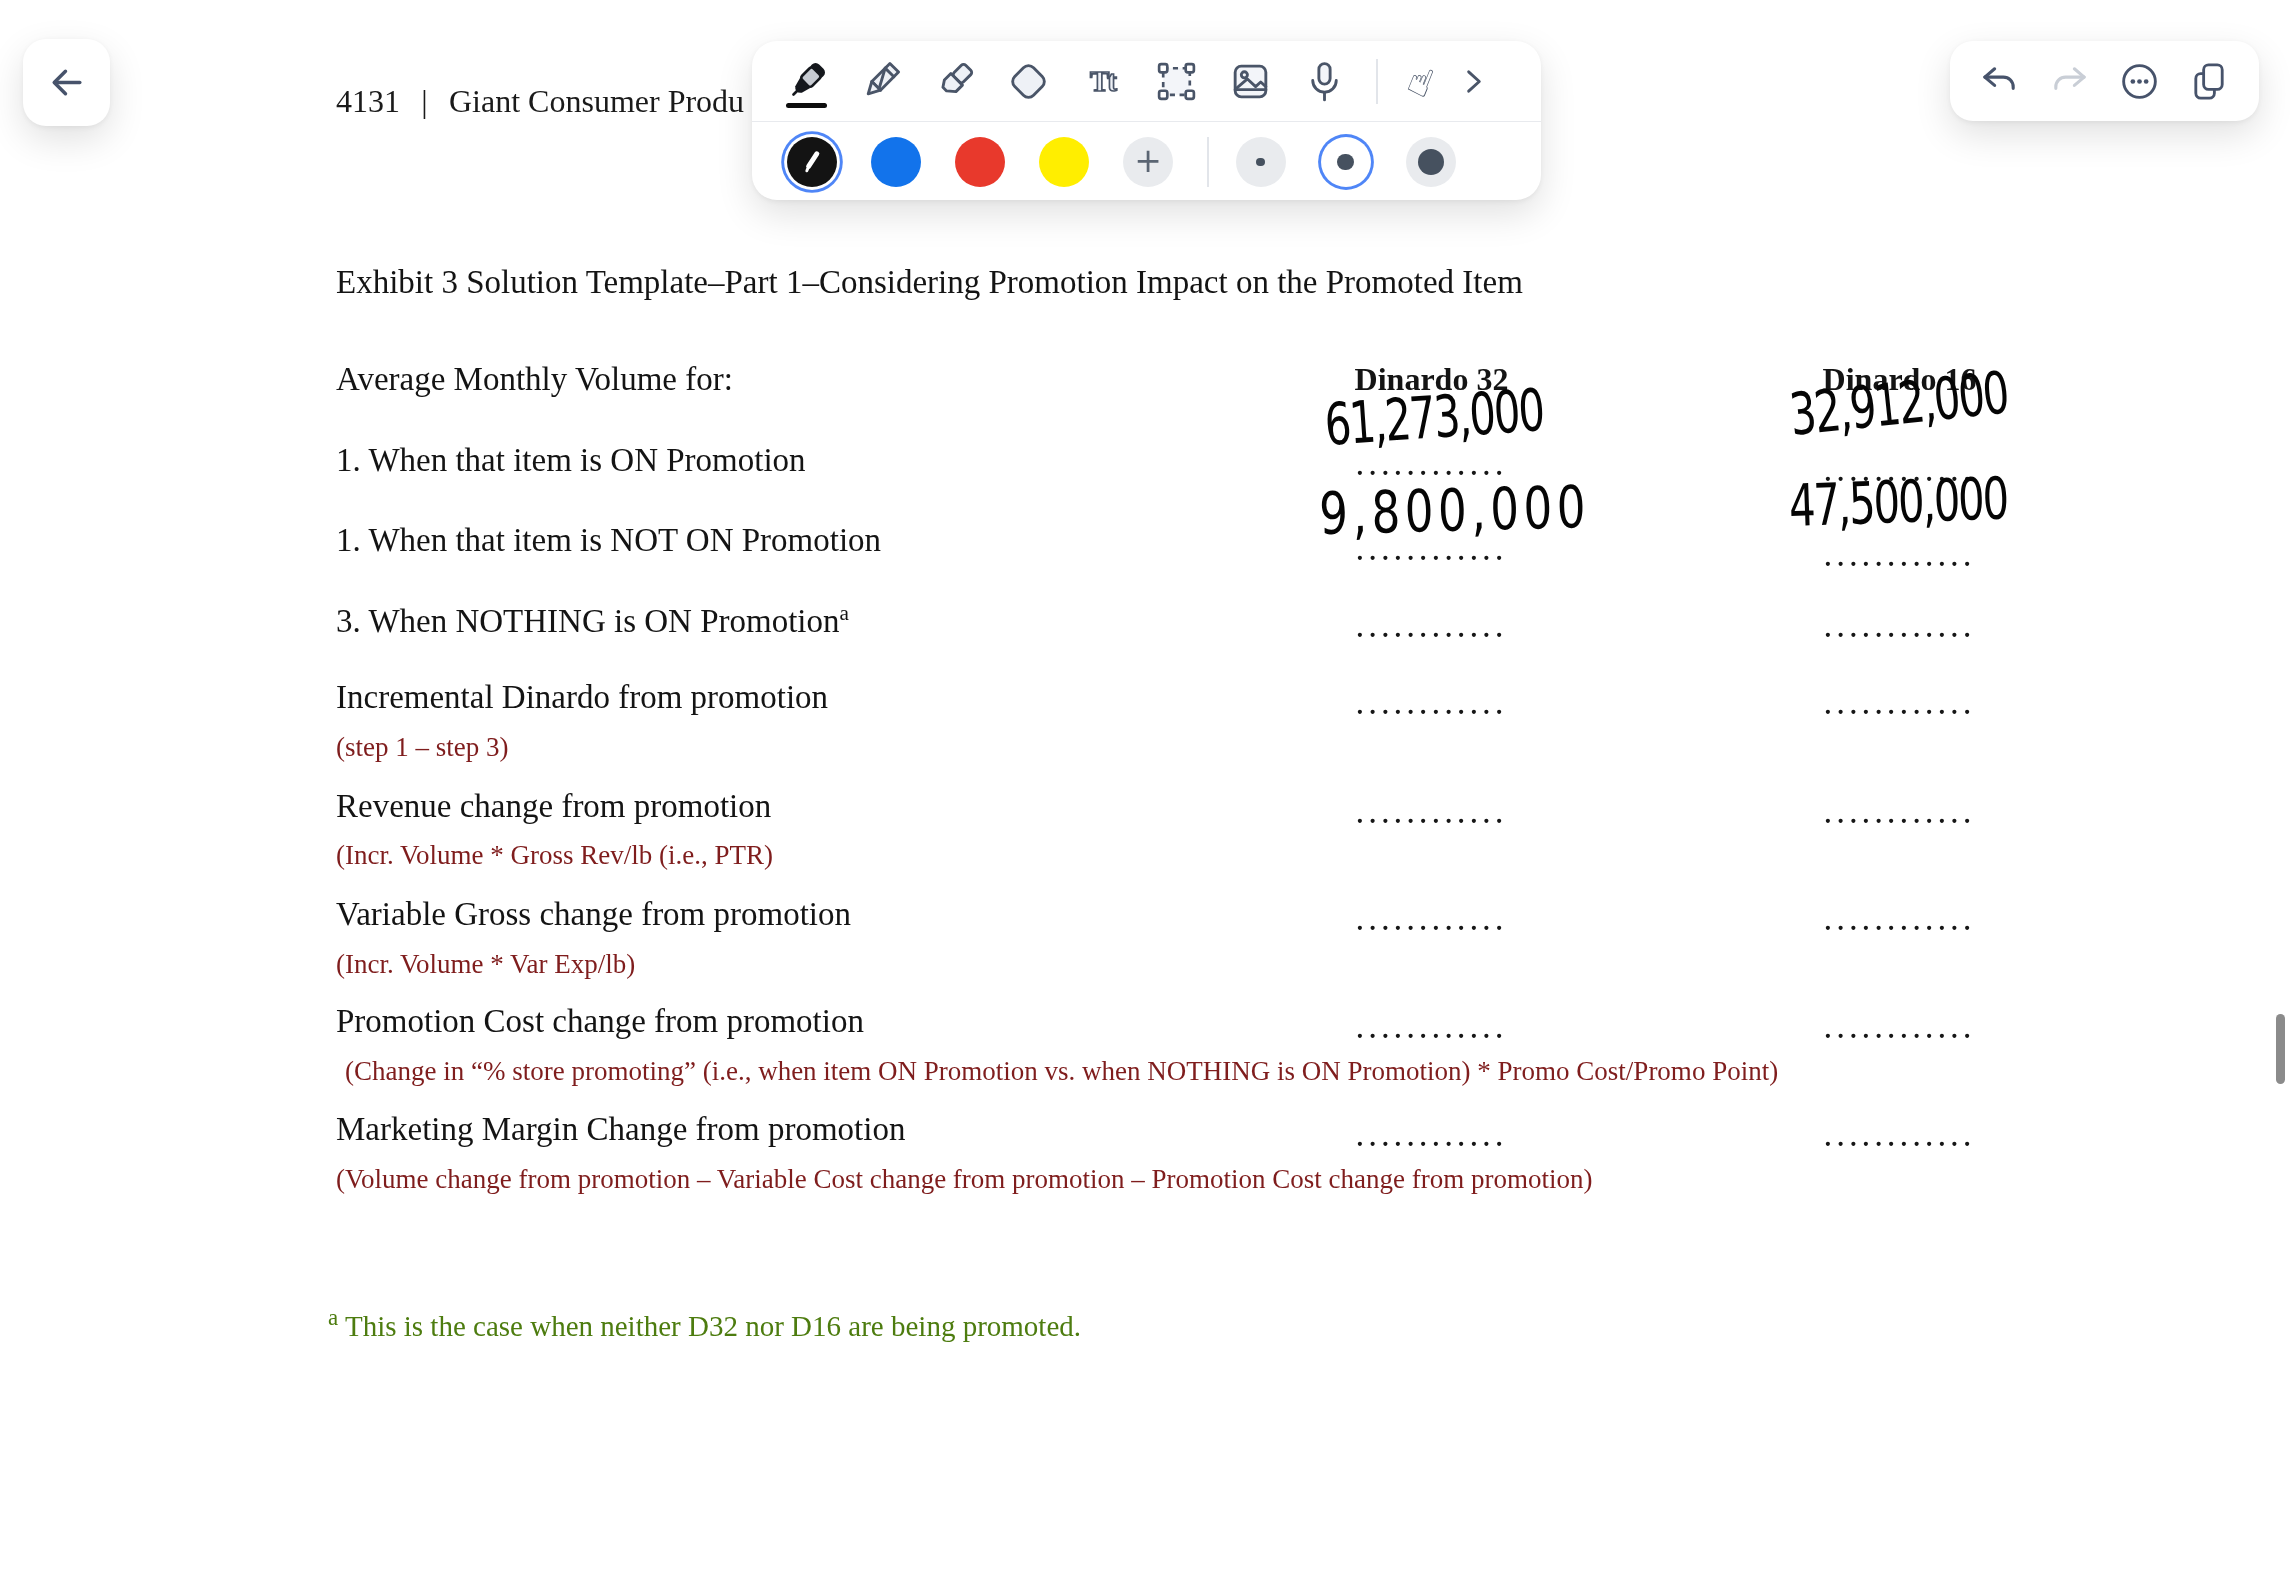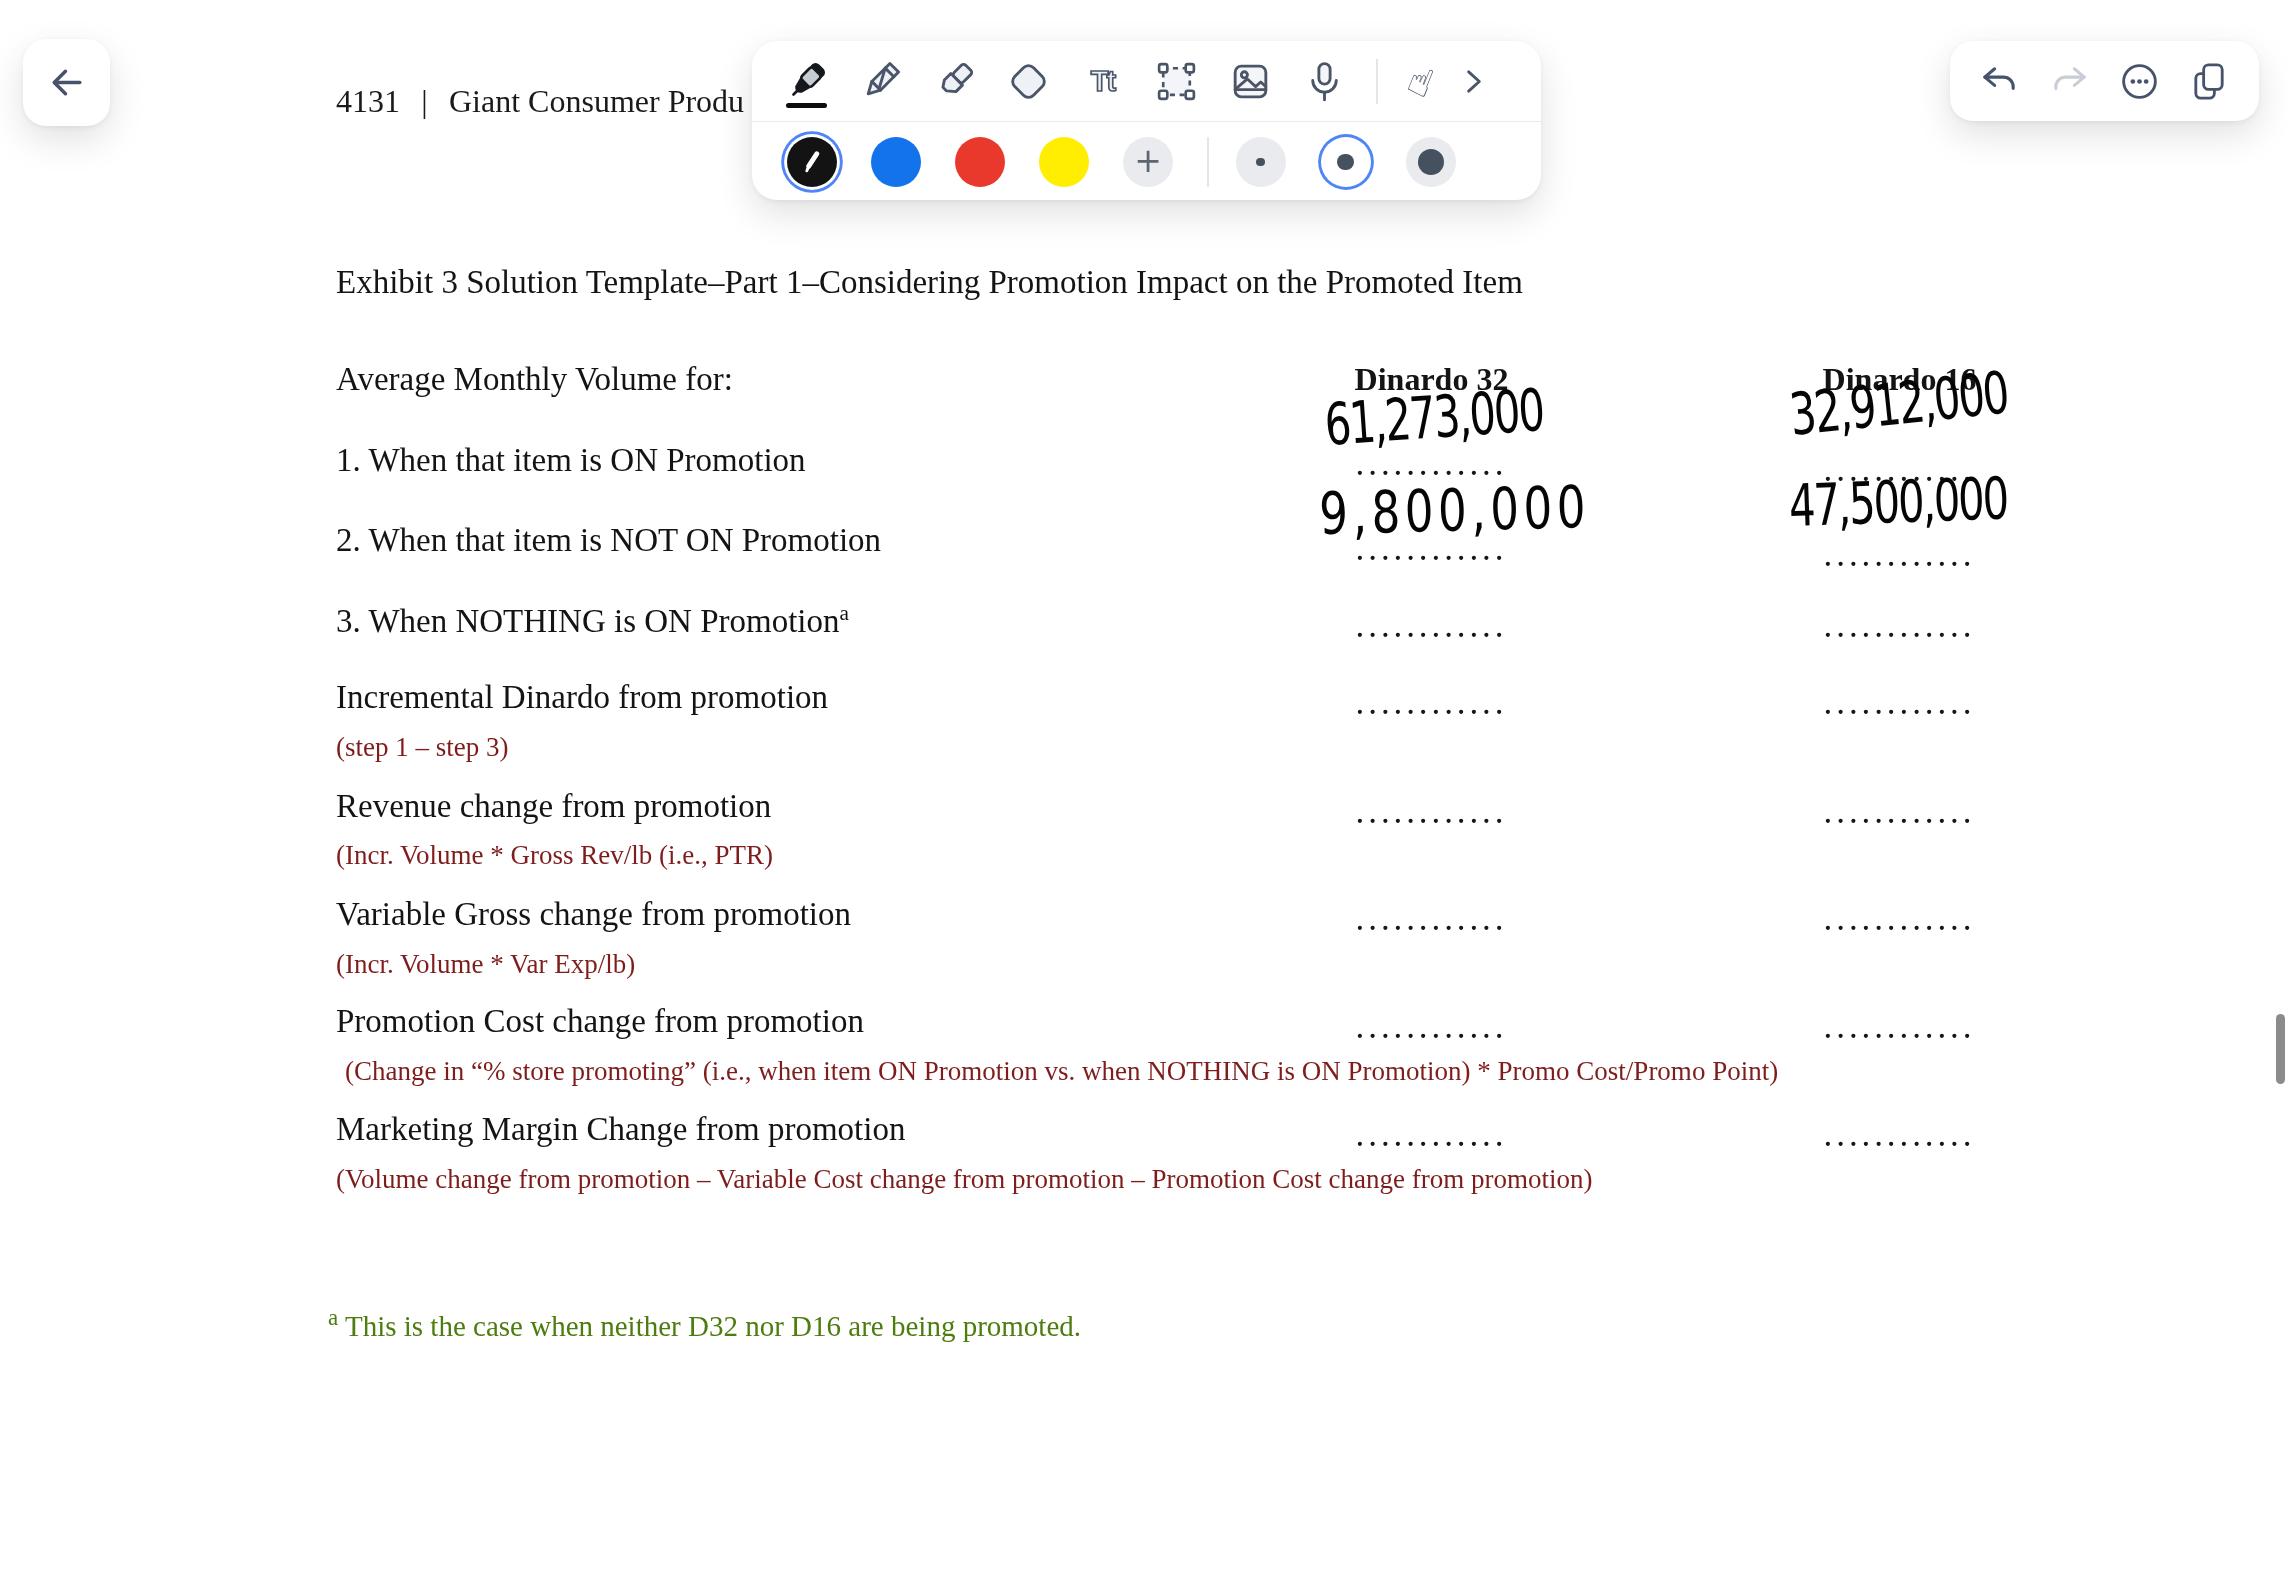--- a/index.html
+++ b/index.html
@@ -19,21 +19,21 @@
     position:absolute;left:336px;top:83px;font-weight:normal;font-size:32px;
     white-space:nowrap;z-index:1;display:flex;gap:21.3px;color:#1a1a1a;
   }
   
   .toolbar{left:752px;top:41px;width:789px;height:159px;z-index:5}
   .tool-row{height:80px;display:flex;align-items:center;padding:0 13.6px 0 32px}
   .tool{width:45px;height:47px;display:flex;align-items:center;justify-content:center;
     position:relative;margin-right:29px;cursor:pointer}
   .tool.selected::after{content:"";position:absolute;left:1.9px;right:1.9px;bottom:-3.9px;
     height:5.8px;border-radius:2.9px;background:#0d0d0d}
-  .tt-glyph{font-family:Liberation Sans, sans-serif;font-weight:800;font-size:29px;
+  .tt-glyph{font-family:Liberation Serif, serif;font-weight:800;font-size:29px;
     color:#eef1f6;-webkit-text-stroke:1.7px #4a5568;letter-spacing:-1.9px}
   .hand-glyph{font-family:"DejaVu Sans",sans-serif;font-size:39px;color:#4a5568;
     transform:rotate(22deg);line-height:1}
   .vdiv{width:1.5px;height:45px;background:#e2e5ea;margin:0 21.3px 0 0;flex:none}
   .chevron-tool{margin:0 0 0 13.6px}
   .color-row{height:80px;border-top:1.5px solid #e8eaee;display:flex;align-items:center;
     padding:0 0 0 35px}
   .swatch{width:50px;height:50px;border-radius:50%;margin-right:34px;flex:none;
     display:flex;align-items:center;justify-content:center;cursor:pointer}
   .swatch.selected{box-shadow:0 0 0 2.9px #fff,0 0 0 5.8px #4f86f7}
@@ -251,21 +251,21 @@
 <div class="lbl bold" style="top:361px">Average Monthly Volume for:</div>
 <div class="colh" style="left:1286px">Dinardo 32</div>
 <div class="colh" style="left:1754px">Dinardo 16</div>
 
 <div class="lbl" style="top:442px">1. When that item is ON Promotion</div>
 <div class="dots" style="left:1286px;top:446px">............</div>
 <div class="dots" style="left:1754px;top:452px">............</div>
 <div class="hw" style="left:1327px;top:396px;transform:rotate(-4deg) scaleX(.72)">61,273,000</div>
 <div class="hw" style="left:1793px;top:386px;transform:rotate(-6deg) scaleX(.72)">32,912,000</div>
 
-<div class="lbl" style="top:522px">2. When that item is NOT ON Promotion</div>
+<div class="lbl" style="top:522px">1. When that item is NOT ON Promotion</div>
 <div class="dots" style="left:1286px;top:531px">............</div>
 <div class="dots" style="left:1754px;top:537px">............</div>
 <div class="hw" style="left:1320px;top:485px;transform:rotate(-1.5deg) scaleX(.78);letter-spacing:5.8px">9,800,000</div>
 <div class="hw" style="left:1790px;top:477px;transform:rotate(-2deg) scaleX(.72)">47,500,000</div>
 
 <div class="lbl" style="top:603px">
   <span>3. When NOTHING is ON Promotion</span><span class="sup">a</span>
 </div>
 <div class="dots" style="left:1286px;top:608px">............</div>
 <div class="dots" style="left:1754px;top:608px">............</div>

